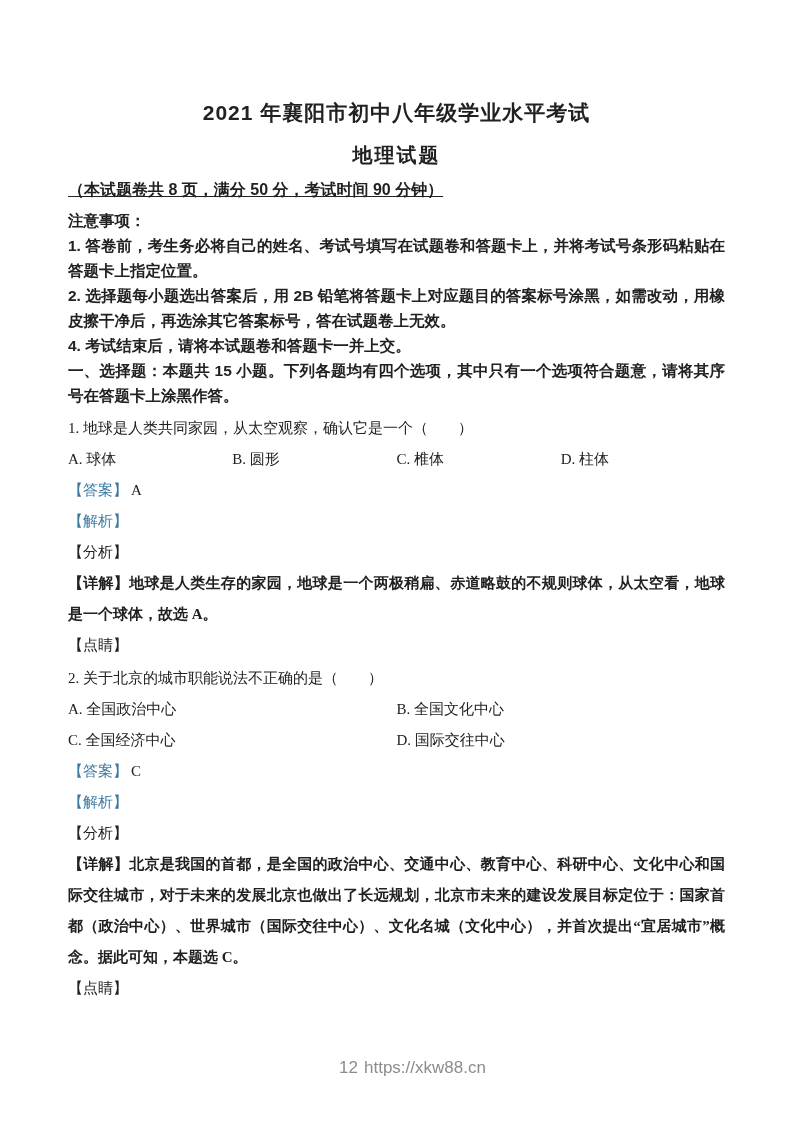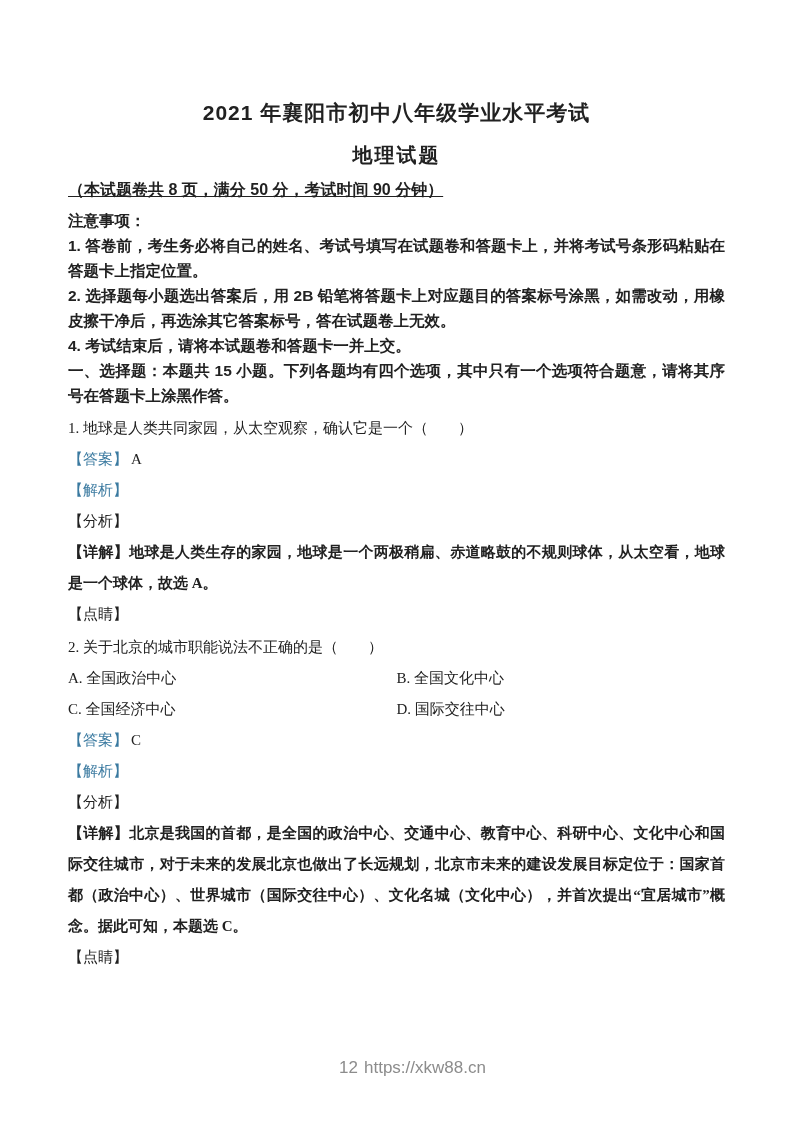--- a/index.html
+++ b/index.html
@@ -72,20 +72,26 @@
     <p>2. 选择题每小题选出答案后，用 2B 铅笔将答题卡上对应题目的答案标号涂黑，如需改动，用橡皮擦干净后，再选涂其它答案标号，答在试题卷上无效。</p>
     <p>4. 考试结束后，请将本试题卷和答题卡一并上交。</p>
   </div>
 
   <p class="section-heading">一、选择题：本题共 15 小题。下列各题均有四个选项，其中只有一个选项符合题意，请将其序号在答题卡上涂黑作答。</p>
 
   <div class="qa">
 
     <div>
       <p>1. 地球是人类共同家园，从太空观察，确认它是一个（　　）</p>
+      <div class="options cols-4">
+        <span>A. 球体</span>
+        <span>B. 圆形</span>
+        <span>C. 椎体</span>
+        <span>D. 柱体</span>
+      </div>
       <p><span class="blue">【答案】</span><span class="ans-letter">A</span></p>
       <p class="blue">【解析】</p>
       <p>【分析】</p>
       <p class="just"><span>【详解】</span><span>地球是人类生存的家园，地球是一个两极稍扁、赤道略鼓的不规则球体，从太空看，地球是一个球体，故选 A。</span></p>
       <p>【点睛】</p>
     </div>
 
     <div class="q2">
       <p>2. 关于北京的城市职能说法不正确的是（　　）</p>
       <div class="options cols-2">

